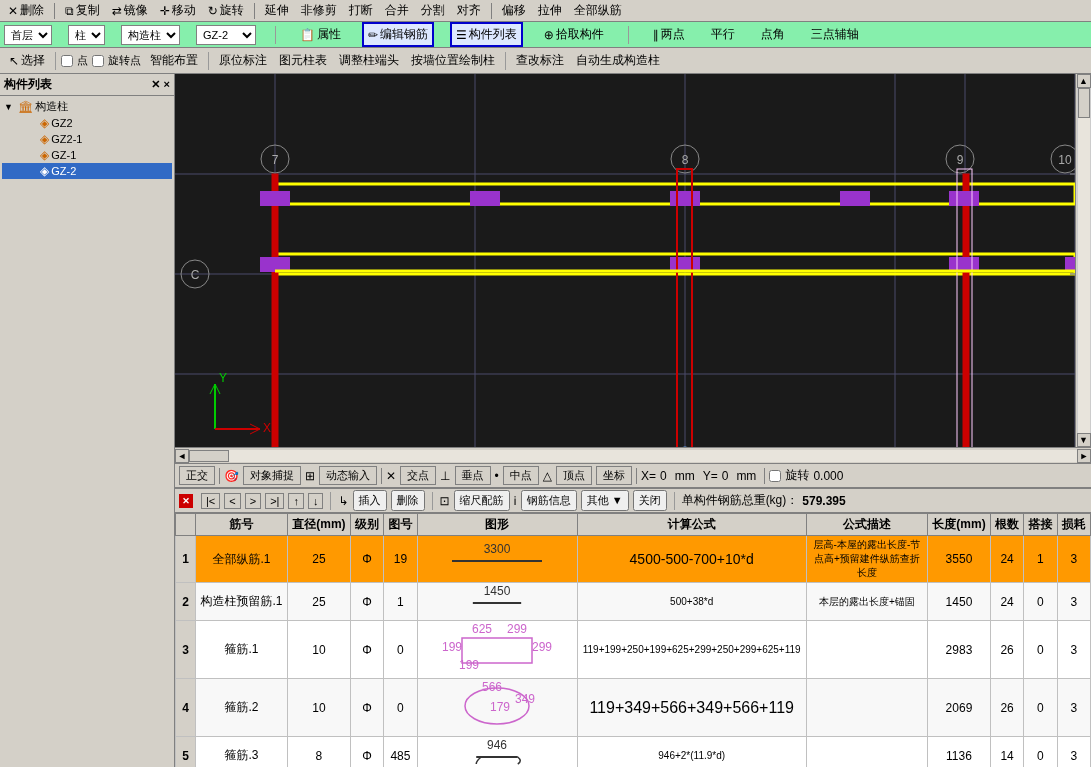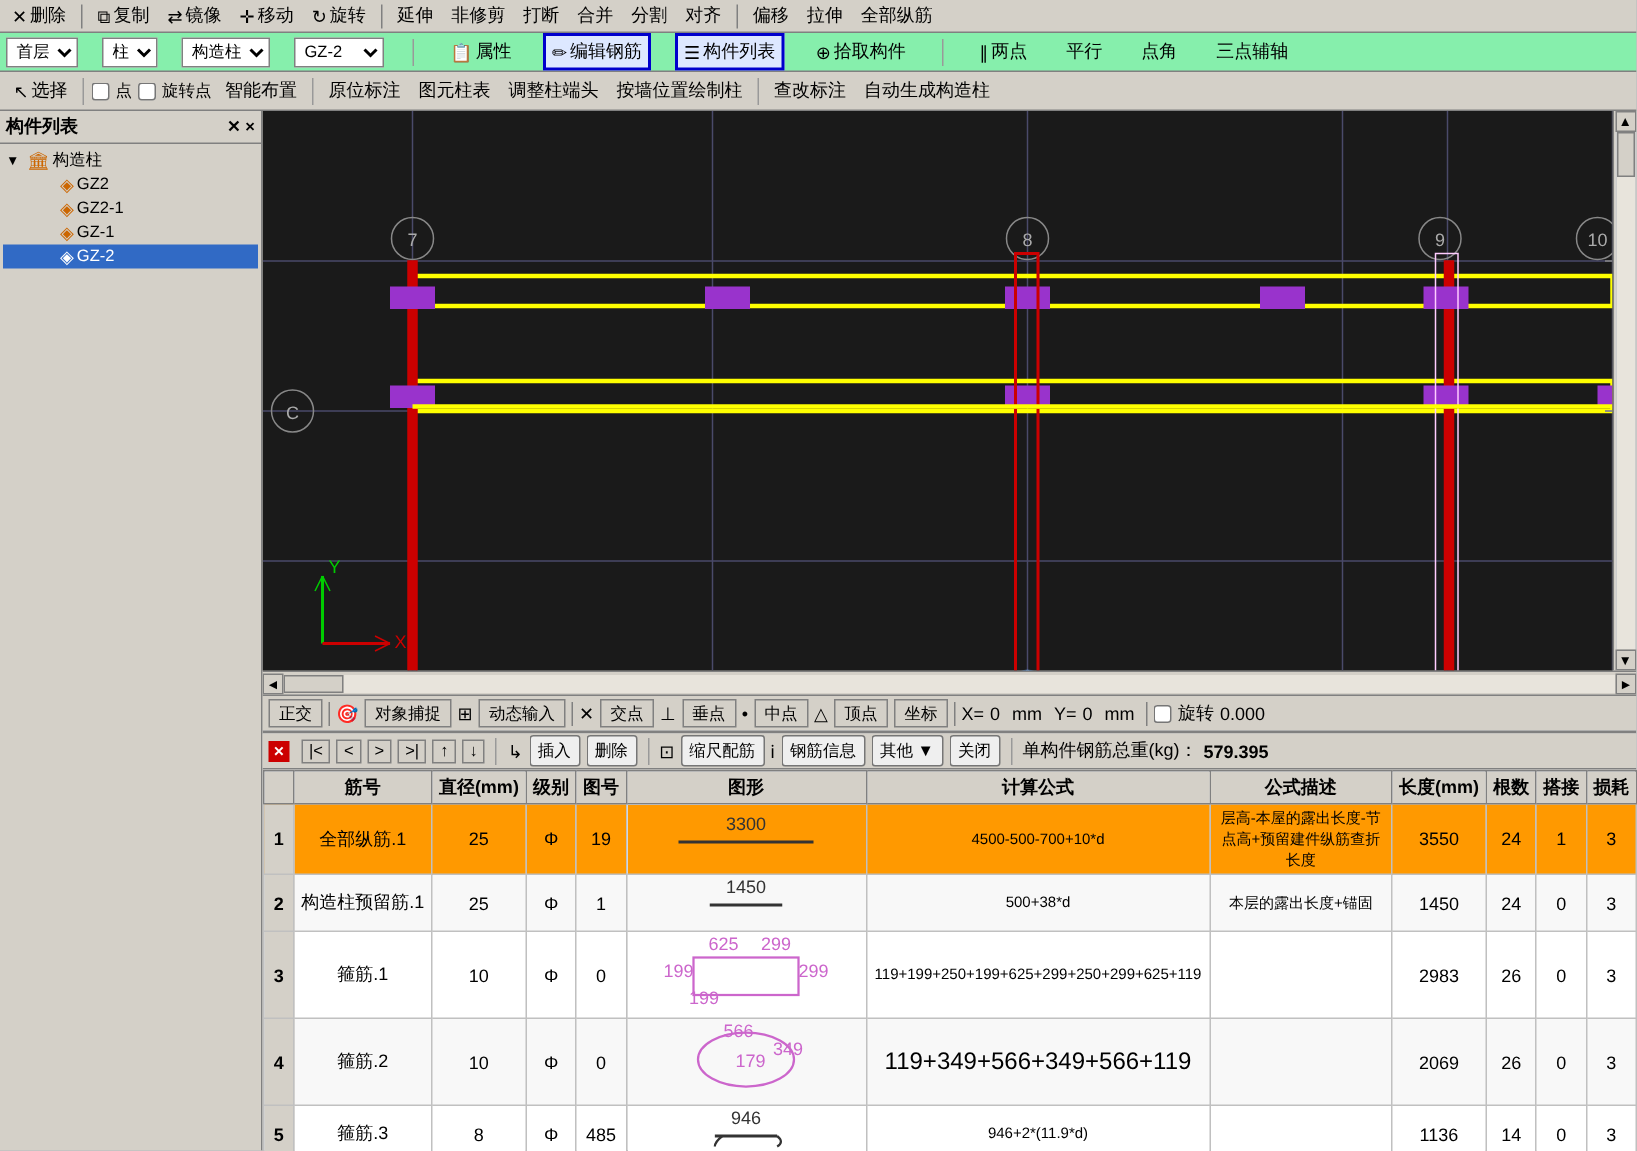--- a/index.html
+++ b/index.html
@@ -613,21 +613,21 @@
           <tr class="selected-row">
     <td class="row-num">1</td>
     <td>全部纵筋.1</td>
     <td>25</td>
     <td>Φ</td>
     <td>19</td>
     <td class="figure-cell"><svg width="120" height="30">
       <text x="60" y="10" text-anchor="middle" fill="#333" font-size="9">3300</text>
       <line x1="15" y1="18" x2="105" y2="18" stroke="#333" stroke-width="2"></line>
     </svg></td>
-    <td style="font-size:10px">4500-500-700+10*d</td>
+    <td style="font-size:14px">4500-500-700+10*d</td>
     <td style="font-size:10px;max-width:120px">层高-本屋的露出长度-节点高+预留建件纵筋查折长度</td>
     <td>3550</td>
     <td>24</td>
     <td>1</td>
     <td>3</td>
   </tr>
               <tr>
     <td class="row-num">2</td>
     <td>构造柱预留筋.1</td>
     <td>25</td>

